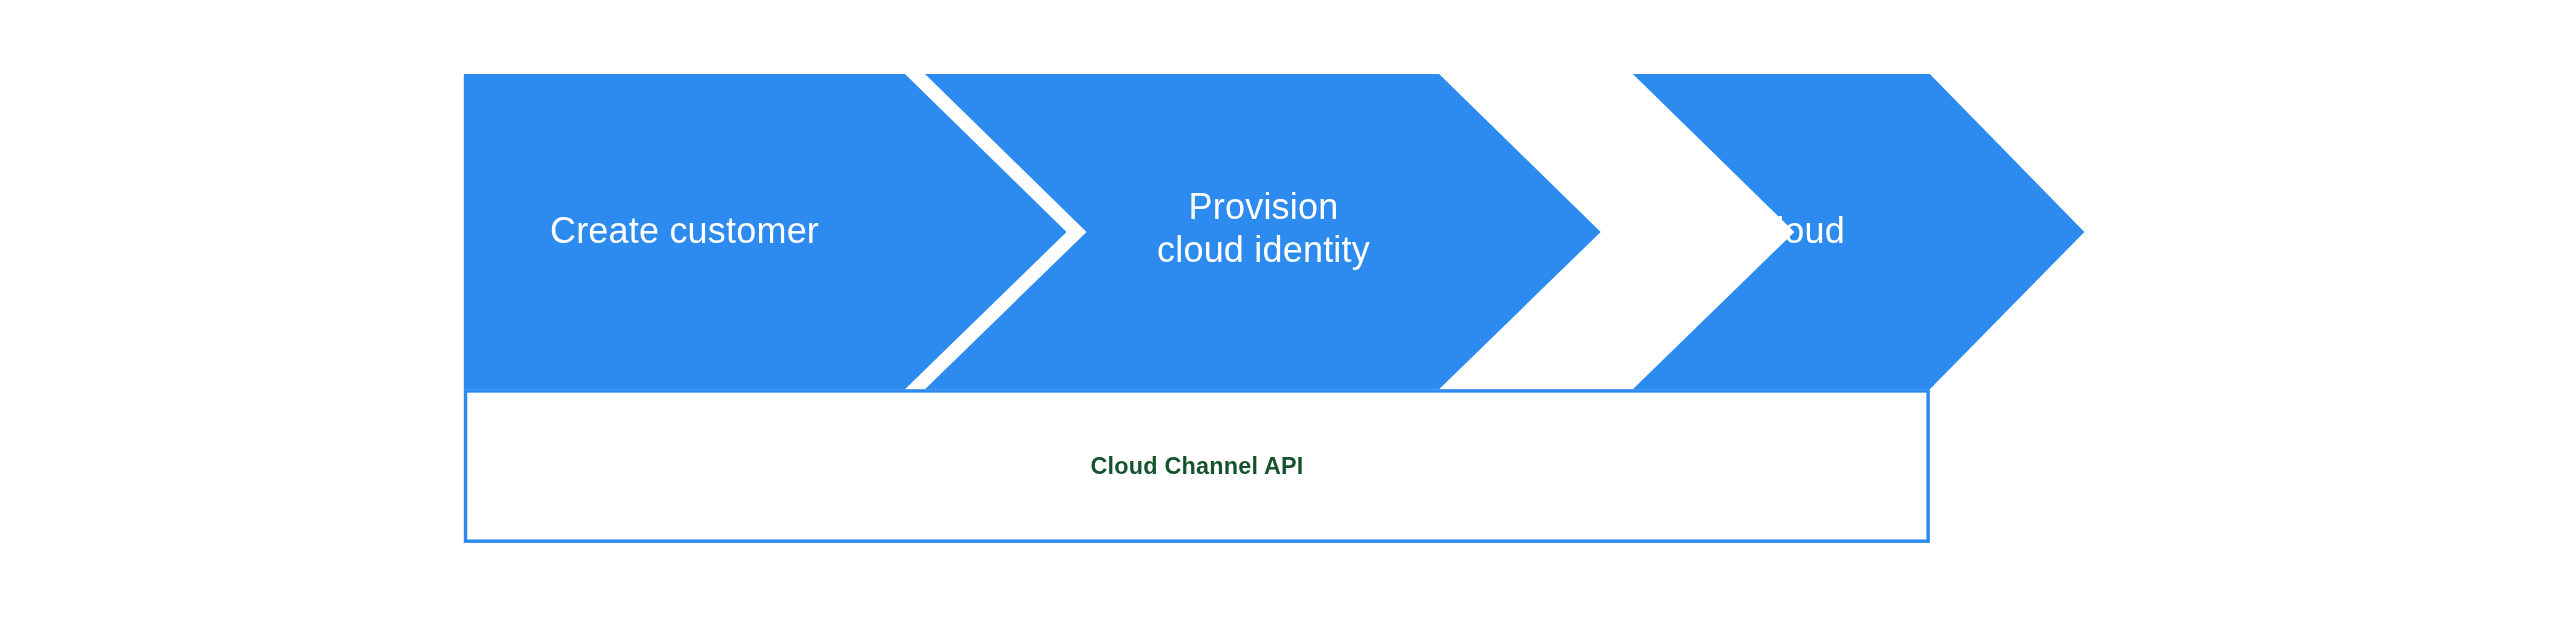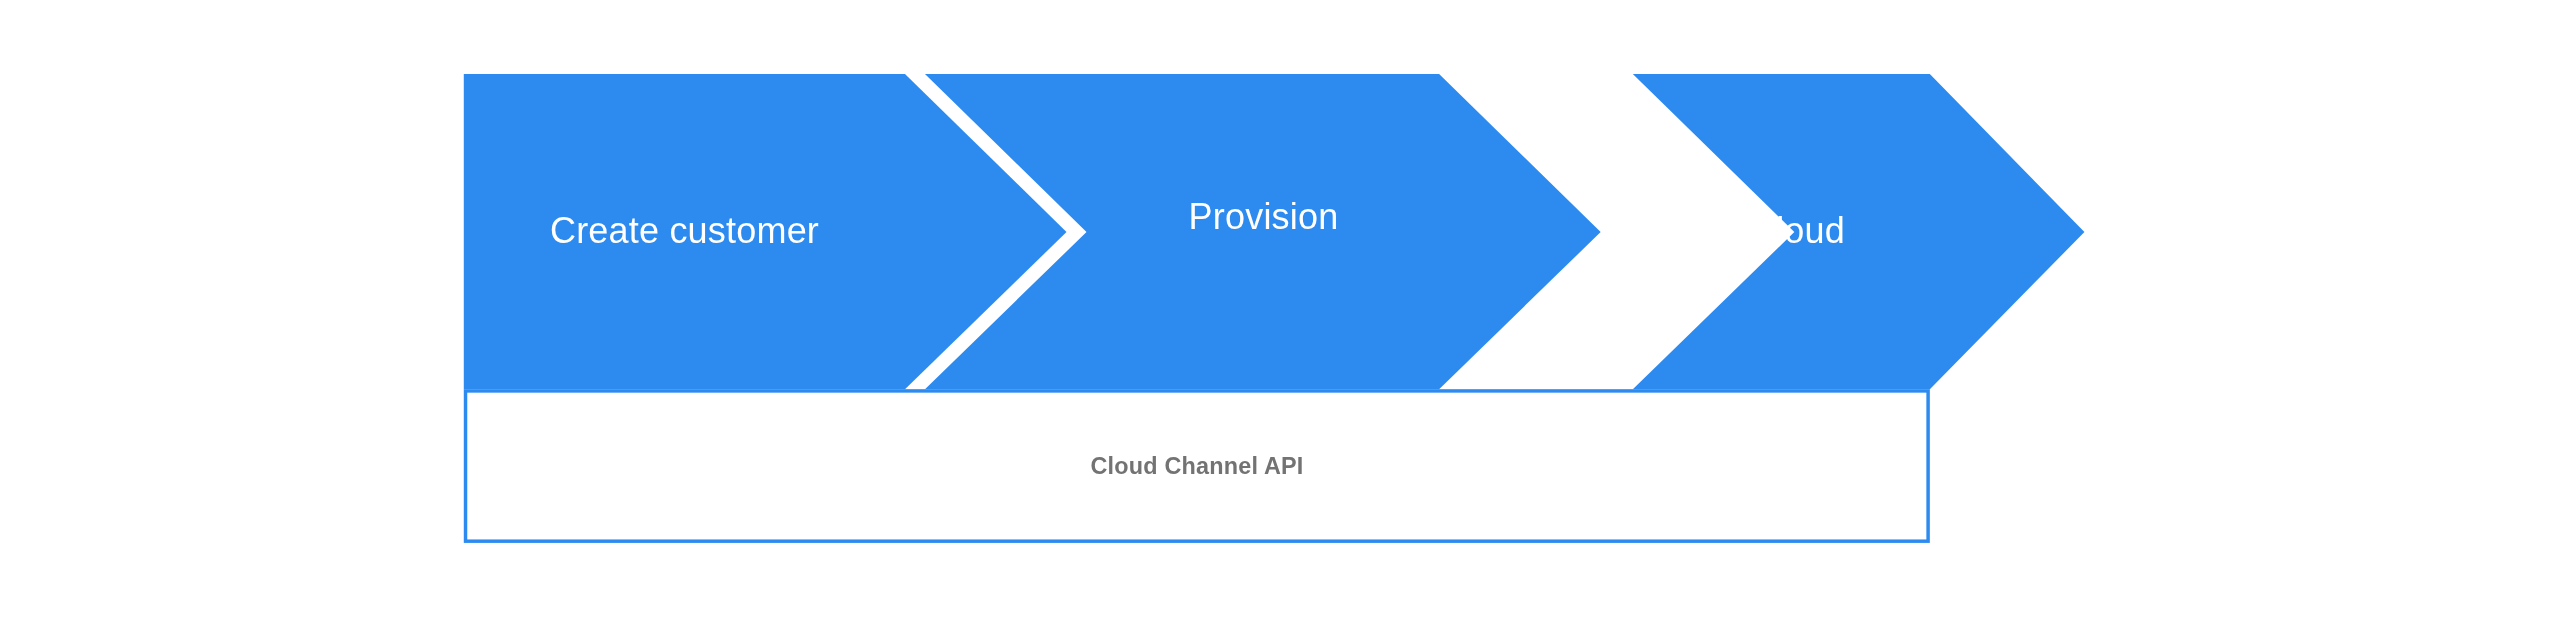--- a/index.html
+++ b/index.html
@@ -47,21 +47,21 @@
   }
   #api-bar-label {
     position: absolute;
     left: 464px;
     top: 389px;
     width: 1466px;
     height: 154px;
     display: flex;
     align-items: center;
     justify-content: center;
-    color: #737373;
+    color: #14532d;
     font-size: 23.4px;
     font-weight: 700;
     letter-spacing: 0.2px;
     pointer-events: none;
   }
 </style>
 </head>
 <body>
 
 <div id="diagram-root">
@@ -91,22 +91,23 @@
              L 2066 267
              Z"></path>
 
     <rect x="536" y="450" width="1684" height="173" fill="#ffffff" stroke="#2d8bf0" stroke-width="4"></rect>
   </svg>
 
   <div class="step-label" style="left:464px; top:74px; width:441px; height:315px;">
     <span class="line">Create customer</span>
   </div>
 
-  <div class="step-label" style="left:1087px; top:60px; width:353px; height:315px;">
+  <div class="step-label" style="left:1087px; top:71px; width:353px; height:315px;">
     <span class="line">Provision</span>
+    <span class="line">cloud identity</span>
   </div>
 
   <div class="step-label" style="left:1621px; top:74px; width:353px; height:315px;">
     <span class="line">Cloud</span>
   </div>
 
   <div id="api-bar-label">Cloud Channel API</div>
 
 </div>
 

